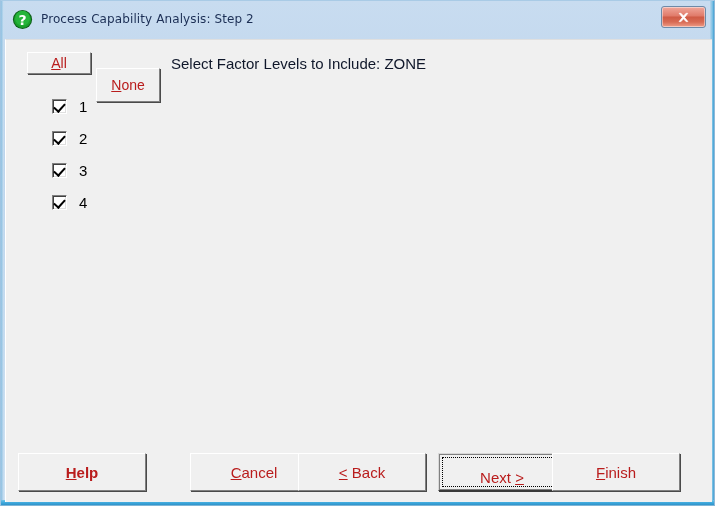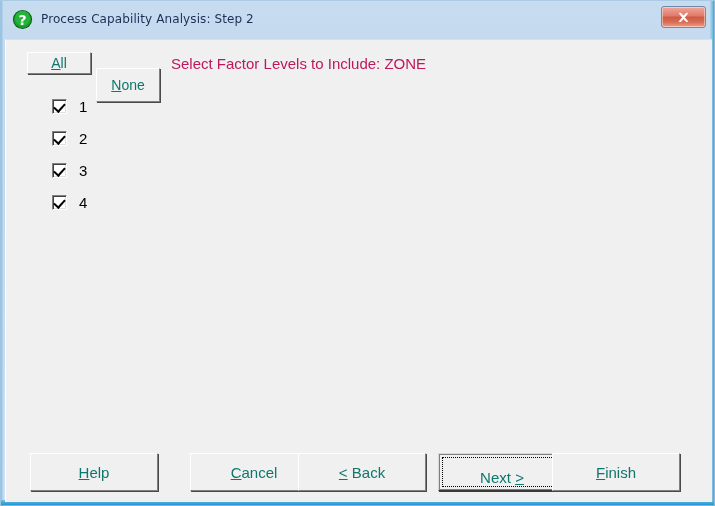--- a/index.html
+++ b/index.html
@@ -122,21 +122,21 @@
   .w95btn {
     box-sizing: border-box;
     background: #f0f0f0;
     border-top: 1px solid #ffffff;
     border-left: 1px solid #ffffff;
     border-right: 1px solid #808080;
     border-bottom: 1px solid #808080;
     box-shadow: 1px 1px 0 0 #4a4a4a;
     font-family: "Liberation Sans", sans-serif;
     font-size: 14px;
-    color: #0f766e;
+    color: #b91c1c;
     display: flex;
     align-items: center;
     justify-content: center;
     cursor: default;
     user-select: none;
     padding: 0;
   }
   .w95btn.default {
     border-top: 1px solid #d8d8d8;
     border-left: 1px solid #d8d8d8;
@@ -169,21 +169,21 @@
     width: 64px;
     height: 34px;
   }
 
   .prompt-label {
     position: absolute;
     left: 165px;
     top: 14px;
     font-size: 15px;
     line-height: 19px;
-    color: #be185d;
+    color: #0f172a;
     font-family: "Liberation Sans", sans-serif;
     white-space: nowrap;
   }
 
   
   .check-list {
     position: absolute;
     left: 46px;
     top: 50px;
   }
@@ -234,21 +234,21 @@
     width: 707px;
     height: 40px;
   }
   .footer .w95btn {
     position: absolute;
     top: 0;
     width: 128px;
     height: 38px;
     font-size: 15px;
   }
-  .fb0 { left: 24px; }
+  .fb0 { left: 12px; font-weight: bold; }
   .fb1 { left: 152px; margin-left: 32px; }
   .fb2 { left: 292px; }
   .fb3 { left: 432px; }
   .fb4 { left: 546px; }
 </style>
 </head>
 <body>
 
 <div class="window">
 

